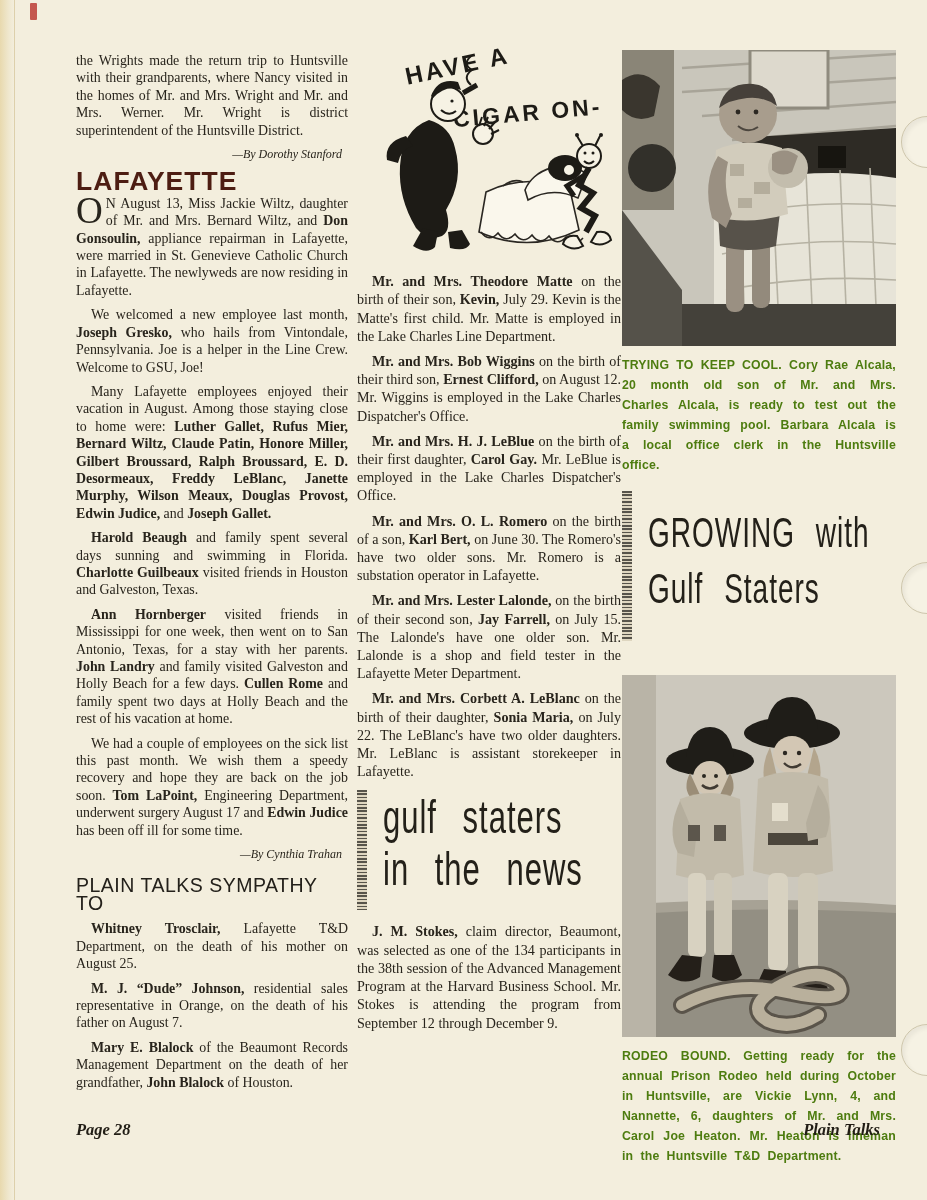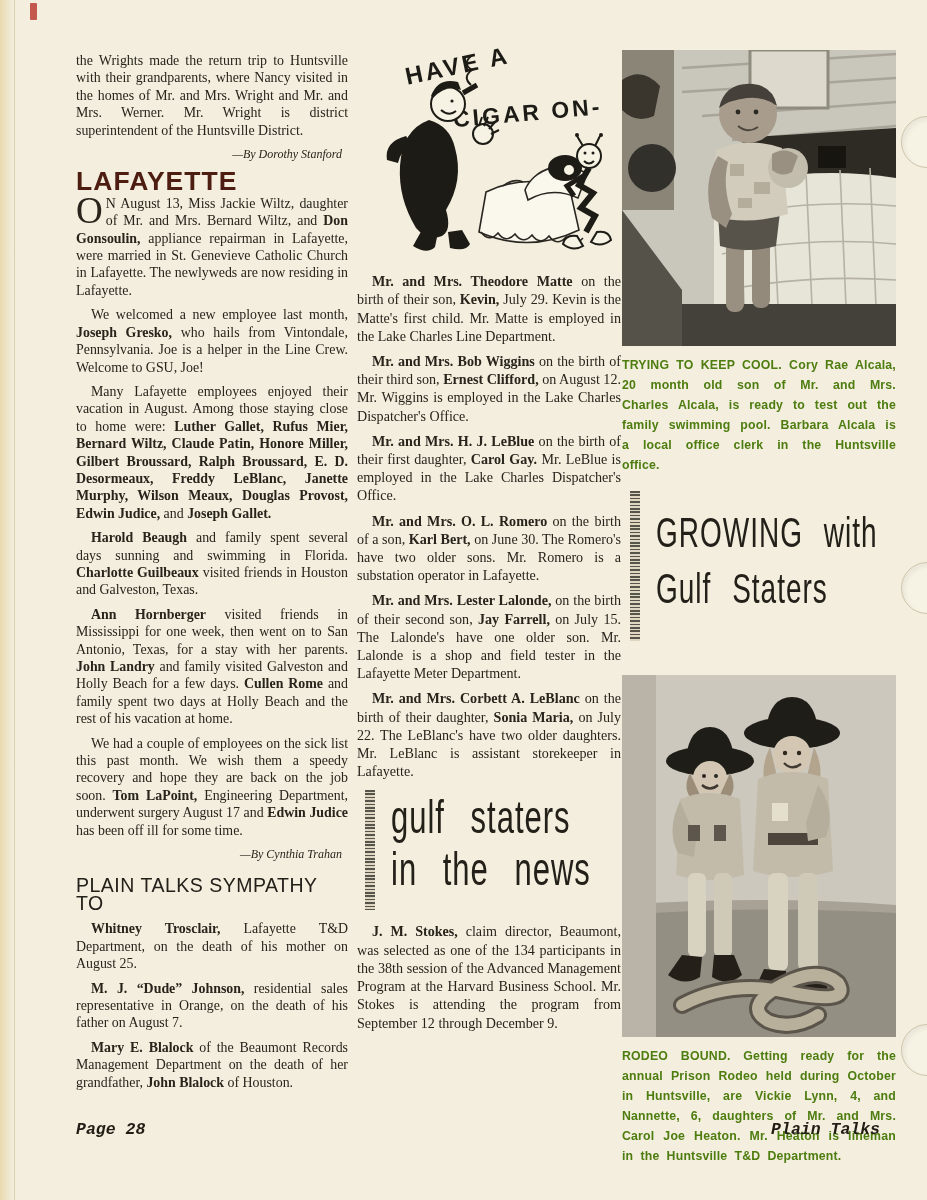--- a/index.html
+++ b/index.html
@@ -58,21 +58,21 @@
     color:var(--accent_red);
     margin:4px 0 4px 0;
     transform:scaleX(1.02);transform-origin:left center;
   }
   .sympathy-heading{
     font-family:"Liberation Sans",sans-serif;
     font-weight:normal;font-size:19.5px;letter-spacing:0.5px;
     color:#23201a;margin:14px 0 8px 0;text-align:left;
   }
   .cartoon{margin:0 0 8px -4px;}
-  .display-block{display:flex;align-items:stretch;margin:10px 0 12px 8px;}
+  .display-block{display:flex;align-items:stretch;margin:10px 0 12px 0;}
   .stripe-bar{
     width:10px;flex:0 0 10px;margin-right:16px;
     background:repeating-linear-gradient(to bottom,#57544b 0 1.6px,#ded6c0 1.6px 3.4px);
   }
   .display-lines{padding-top:2px;}
   .display-line{
     font-family:"Liberation Sans",sans-serif;
     font-weight:400;color:#232019;white-space:nowrap;
     transform:scaleY(1.5);transform-origin:left center;
   }
@@ -82,21 +82,21 @@
   .caption{
     font-family:"Liberation Sans",sans-serif;
     font-weight:bold;font-size:12.3px;line-height:20px;
     color:#4d7c0f;text-align:justify;word-spacing:3.5px;letter-spacing:0.2px;
     margin-top:9px;
   }
   .growing-block{margin-top:16px;margin-bottom:34px;}
   .photo2{margin-top:4px;}
   .footer{
     position:absolute;top:1120px;
-    font-family:Liberation Mono, monospace;
+    font-family:Liberation Serif, serif;
     font-weight:bold;font-style:italic;font-size:16.5px;color:#211d15;
   }
   .footer-left{left:76px;}
   .footer-right{right:47px;}
 </style>
 </head>
 <body>
 
 <div class="page">
   <div class="page-edge"></div>

